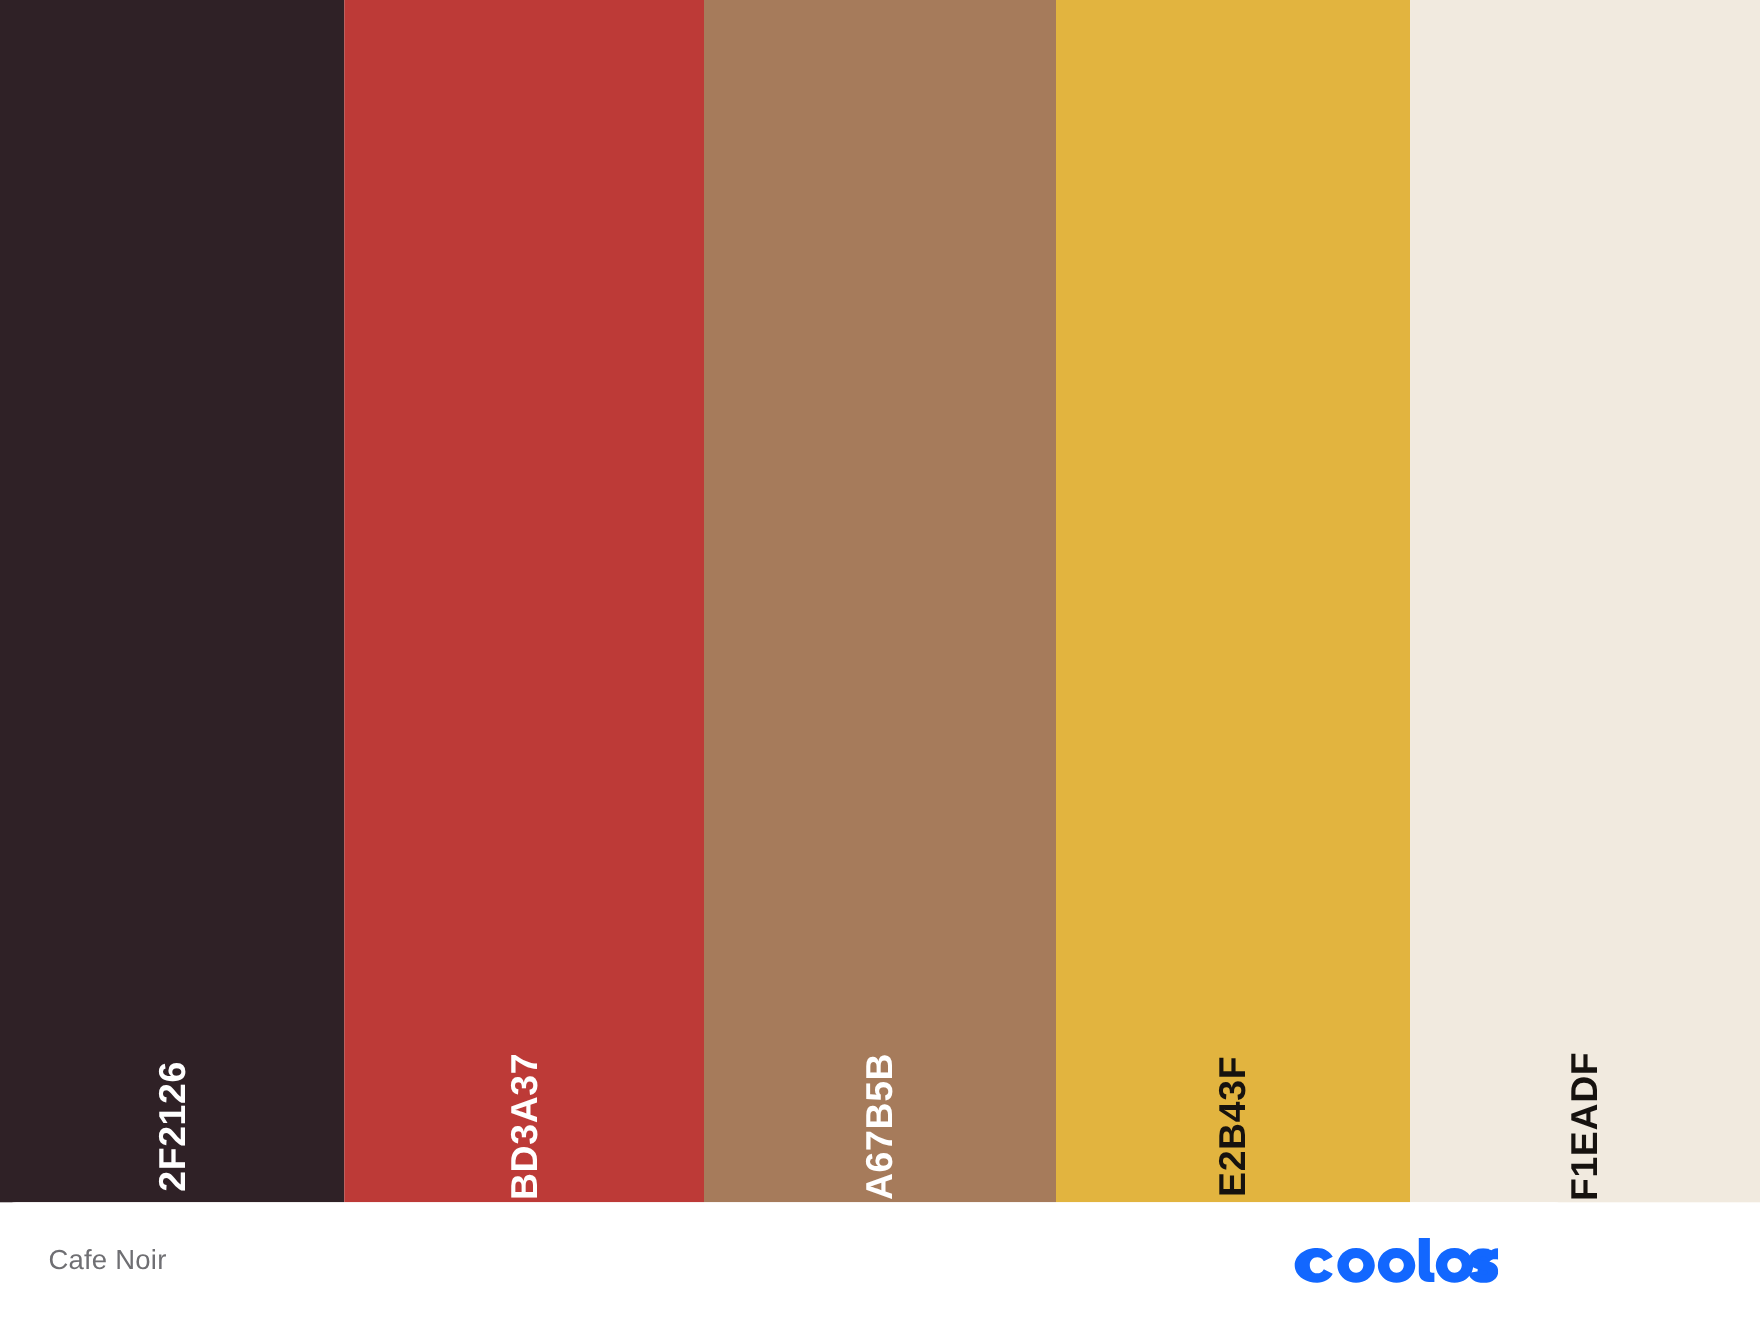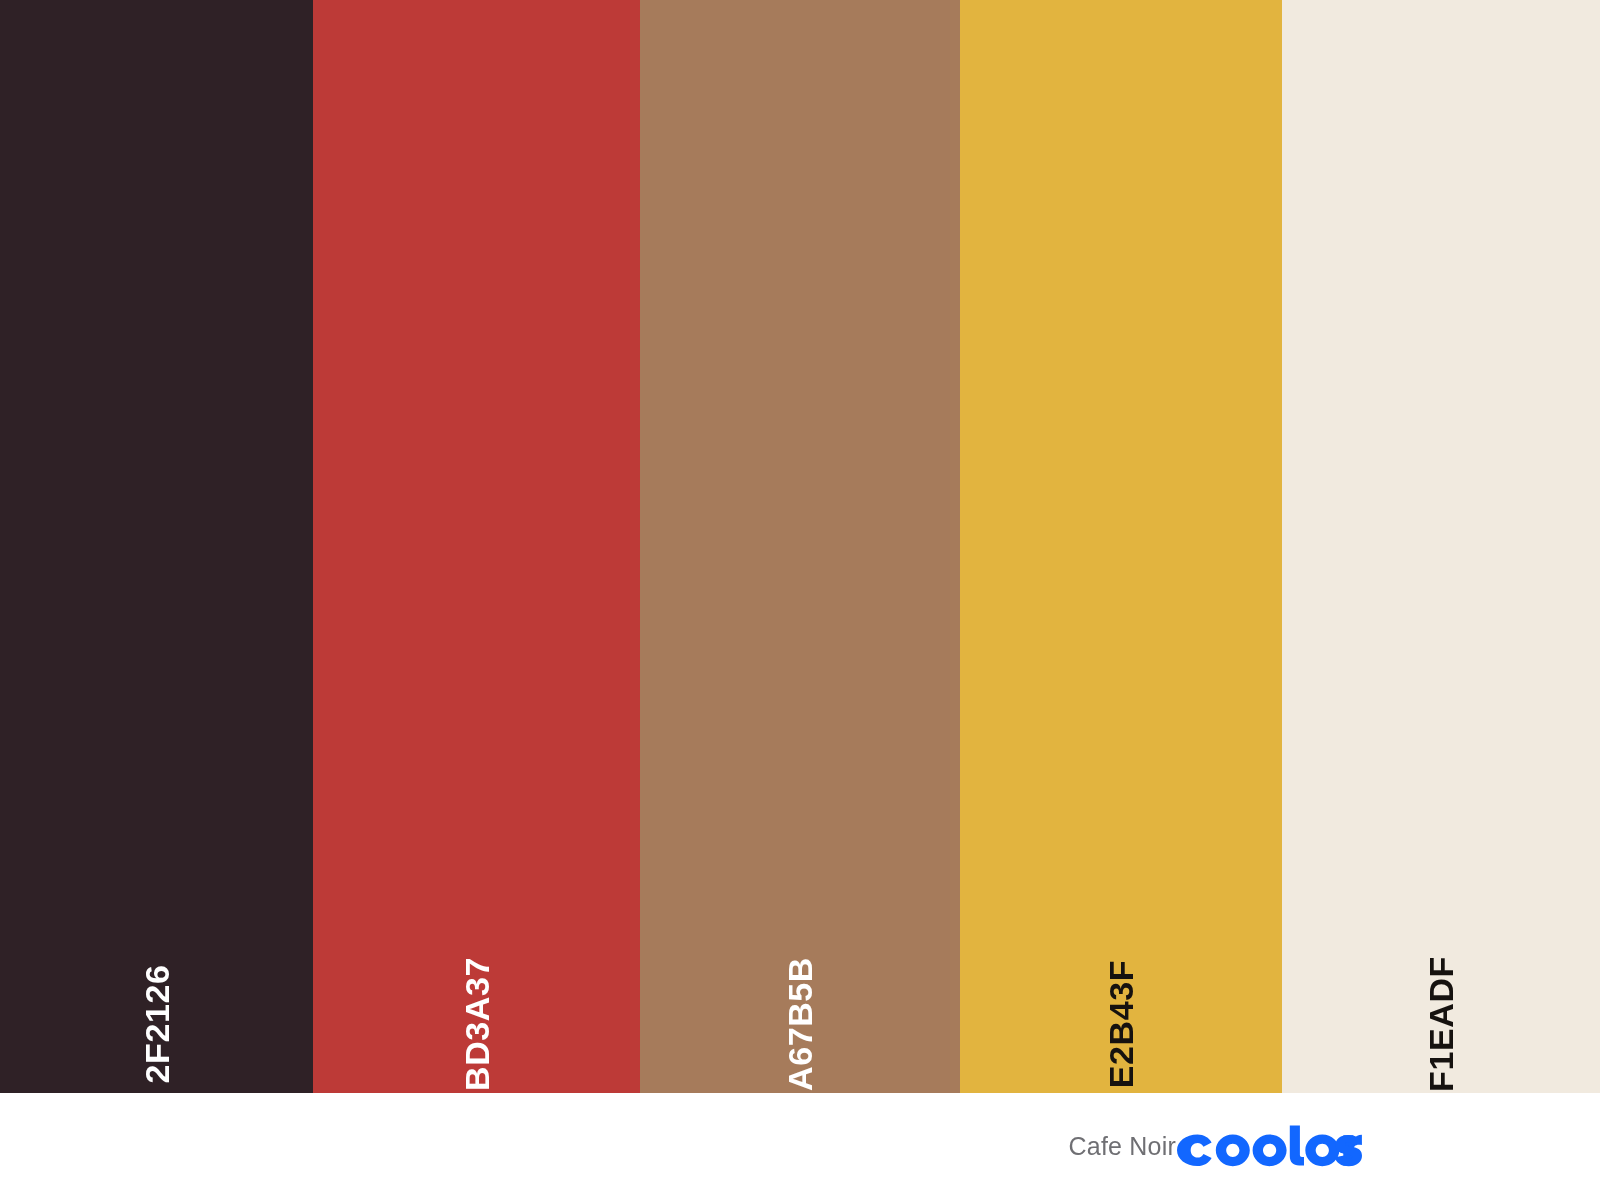--- a/index.html
+++ b/index.html
@@ -35,21 +35,21 @@
     line-height:1;
   }
   .swatch-label.light { color:#FFFFFF; }
   .swatch-label.dark  { color:#16120F; }
 
   
   #footer {
     position:absolute; left:0; top:1093px;
     width:1428px; height:107px;
     background:#ffffff;
-    display:flex; align-items:center; justify-content:flex-end;border-radius:15px;
+    display:flex; align-items:center; justify-content:space-between;border-radius:15px;
   }
   #palette-name {
     margin-left:44px;
     font-size:25px;
     font-weight:400;
     color:#6F6F73;
     letter-spacing:0.2px;
   }
   #brand-logo {
     margin-right:66px;

